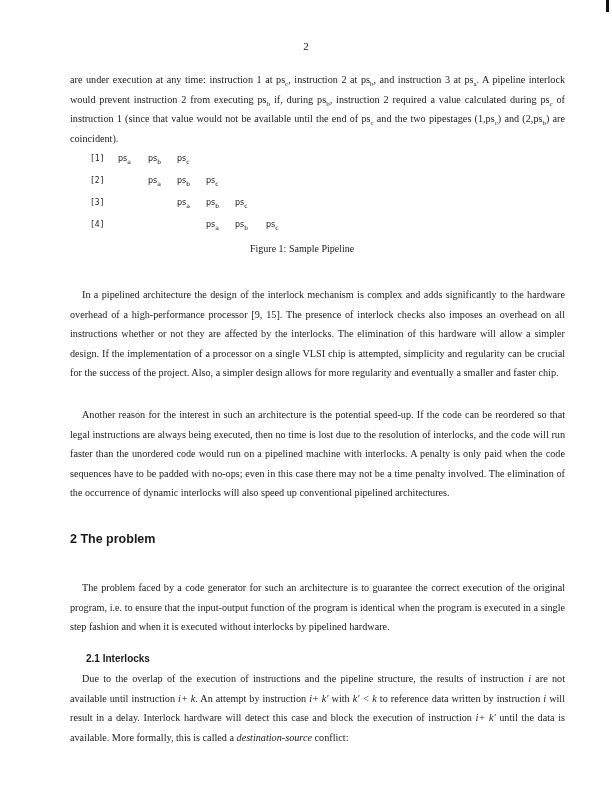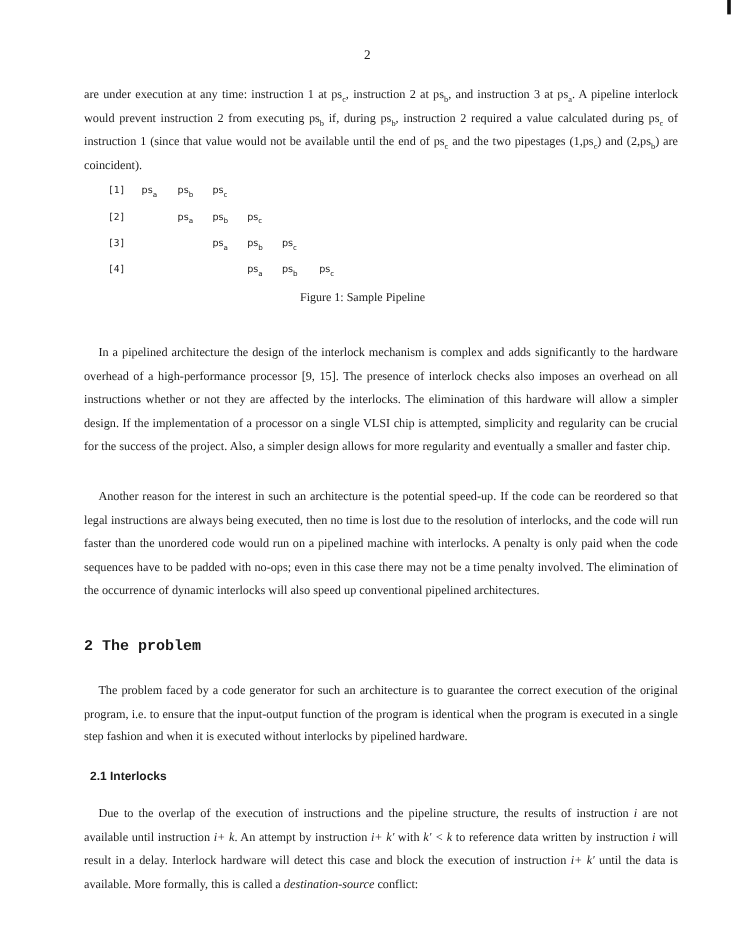--- a/index.html
+++ b/index.html
@@ -11,22 +11,22 @@
     .page-number { position: absolute; top: 40px; left: 0; width: 612px; text-align: center; font-size: 11px; }
     .para { position: absolute; left: 70px; width: 495px; font-size: 10.2px; line-height: 19.5px; text-align: justify; margin: 0; }
     .para.indent { text-indent: 12px; margin-top: 12px; }
     sub { font-size: 7px; vertical-align: -3px; line-height: 0; }
     .fig { position: absolute; left: 90px; top: 150px; font-family: "DejaVu Sans Mono", monospace; font-size: 8px; }
     .fig-row { position: absolute; height: 20px; white-space: nowrap; }
     .fig-label { position: absolute; left: 0; }
     .fig-stage { position: absolute; font-family: "DejaVu Sans", sans-serif; font-size: 8px; }
     .fig-stage sub { font-size: 6px; }
     .caption { position: absolute; top: 243px; left: 250px; font-size: 10px; text-align: right; }
-    .h2 { position: absolute; left: 70px; top: 532px; font-family: Liberation Mono, monospace; font-weight: bold; font-size: 12.5px; margin: 0; }
-    .h3 { position: absolute; left: 70px; top: 637px; font-family: "Liberation Sans", sans-serif; font-weight: bold; font-size: 10px; margin: 5px; }
+    .h2 { position: absolute; left: 70px; top: 532px; font-family: Liberation Sans, sans-serif; font-weight: bold; font-size: 12.5px; margin: 0; }
+    .h3 { position: absolute; left: 70px; top: 637px; font-family: "Liberation Sans", sans-serif; font-weight: bold; font-size: 10px; margin: 16px; }
     i { font-style: italic; }
   </style>
 </head>
 <body>
 
 <div class="edge-mark"></div>
 
 <div class="page-number">2</div>
 
 <p class="para" style="top:70px;"><span>are under execution at any time: instruction 1 at ps</span><sub>c</sub><span>, instruction 2 at ps</span><sub>b</sub><span>, and instruction 3 at ps</span><sub>a</sub><span>.  A pipeline interlock would prevent instruction 2 from executing ps</span><sub>b</sub><span> if, during ps</span><sub>b</sub><span>, instruction 2 required a value calculated during ps</span><sub>c</sub><span> of instruction 1 (since that value would not be available until the end of ps</span><sub>c</sub><span> and the two pipestages (1,ps</span><sub>c</sub><span>) and (2,ps</span><sub>b</sub><span>) are coincident).</span></p>
@@ -59,17 +59,17 @@
 </div>
 
 <div class="caption">Figure 1:  Sample Pipeline</div>
 
 <p class="para indent" style="top:273px;">In a pipelined architecture the design of the interlock mechanism is complex and adds significantly to the hardware overhead of a high-performance processor [9, 15]. The presence of interlock checks also imposes an overhead on all instructions whether or not they are affected by the interlocks. The elimination of this hardware will allow a simpler design. If the implementation of a processor on a single VLSI chip is attempted, simplicity and regularity can be crucial for the success of the project. Also, a simpler design allows for more regularity and eventually a smaller and faster chip.</p>
 
 <p class="para indent" style="top:393px;">Another reason for the interest in such an architecture is the potential speed-up. If the code can be reordered so that legal instructions are always being executed, then no time is lost due to the resolution of interlocks, and the code will run faster than the unordered code would run on a pipelined machine with interlocks. A penalty is only paid when the code sequences have to be padded with no-ops; even in this case there may not be a time penalty involved. The elimination of the occurrence of dynamic interlocks will also speed up conventional pipelined architectures.</p>
 
 <h2 class="h2">2 The problem</h2>
 
-<p class="para indent" style="top:554px;">The problem faced by a code generator for such an architecture is to guarantee the correct execution of the original program, i.e. to ensure that the input-output function of the program is identical when the program is executed in a single step fashion and when it is executed without interlocks by pipelined hardware.</p>
+<p class="para indent" style="top:566px;">The problem faced by a code generator for such an architecture is to guarantee the correct execution of the original program, i.e. to ensure that the input-output function of the program is identical when the program is executed in a single step fashion and when it is executed without interlocks by pipelined hardware.</p>
 
 <h3 class="h3">2.1 Interlocks</h3>
 
 <p class="para indent" style="top:657px;"><span>Due to the overlap of the execution of instructions and the pipeline structure, the results of instruction </span><i>i</i><span> are not available until instruction </span><i>i+ k</i><span>. An attempt by instruction </span><i>i+ k'</i><span> with </span><i>k' &lt; k</i><span> to reference data written by instruction </span><i>i</i><span> will result in a delay.  Interlock hardware will detect this case and block the execution of instruction </span><i>i+ k'</i><span> until the data is available. More formally, this is called a </span><i>destination-source</i><span> conflict:</span></p>
 
 </body></html>

